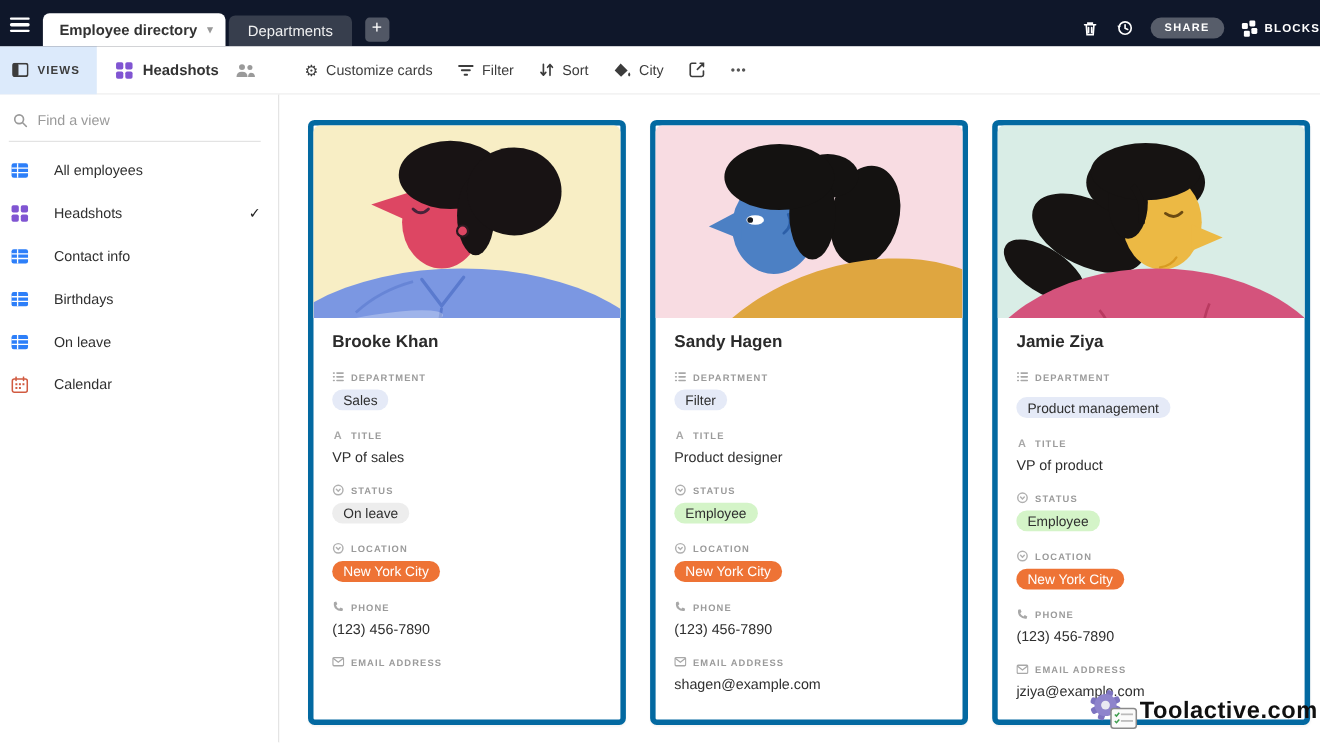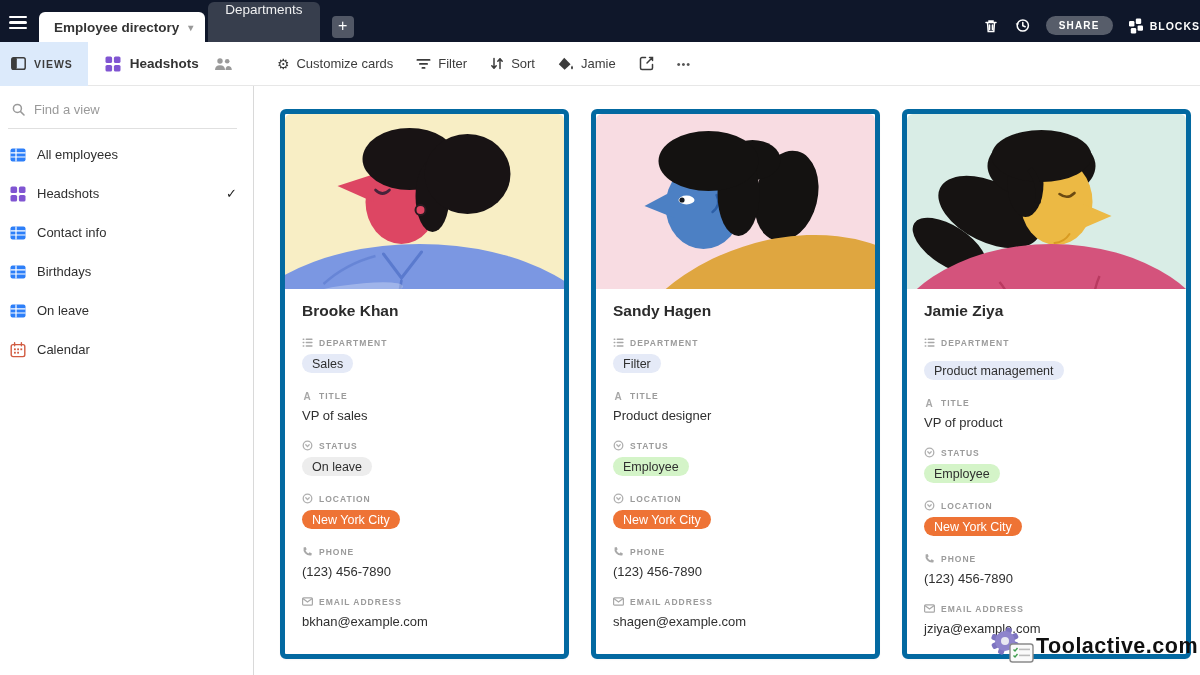--- a/index.html
+++ b/index.html
@@ -5,21 +5,21 @@
   * { margin:0; padding:0; box-sizing:border-box; }
   html,body { width:1200px; height:675px; overflow:hidden; }
   body { font-family:"Liberation Sans", sans-serif; background:#fff; position:relative; }
 
   
   .topbar { height:42px; background:#0f172a; display:flex; align-items:flex-end; position:relative; overflow:hidden; }
   .hamburger { width:18px; margin:0 12px 10px 9px; cursor:pointer; }
   .hamburger span { display:block; height:2.5px; background:#fff; border-radius:2px; margin-bottom:3px; }
   .tab-active { background:#fff; border-radius:6px 6px 0 0; height:30px; display:flex; align-items:center; padding:0 12px 0 15px; font-size:13.5px; font-weight:700; color:#333; gap:9px; cursor:pointer; }
   .tab-caret { color:#999; font-size:10px; }
-  .tab-inactive { background:rgba(255,255,255,0.17); border-radius:6px 6px 0 0; height:40px; display:flex; padding:0 17px; font-size:13.5px; color:rgba(255,255,255,0.92); margin-left:3px; cursor:pointer; }
+  .tab-inactive { background:rgba(255,255,255,0.17); border-radius:6px 6px 0 0; height:28px; display:flex; align-items:center; padding:0 17px; font-size:13.5px; color:rgba(255,255,255,0.92); margin-left:3px; cursor:pointer; }
   .add-table { width:22px; height:22px; border-radius:4px; background:rgba(255,255,255,0.28); color:#fff; font-size:16px; line-height:20px; text-align:center; margin:0 0 4px 12px; cursor:pointer; }
   .topbar-right { position:absolute; right:0; bottom:7px; display:flex; align-items:center; gap:15px; white-space:nowrap; }
   .tb-icon { display:flex; align-items:center; cursor:pointer; }
   .share-pill { background:rgba(255,255,255,0.30); border-radius:999px; padding:4px 13px; color:#fff; font-size:10px; font-weight:700; letter-spacing:1.2px; cursor:pointer; }
   .blocks-btn { display:flex; align-items:center; gap:6px; color:#fff; font-size:10.5px; font-weight:700; letter-spacing:1px; cursor:pointer; flex-shrink:0; }
 
   
   .toolbar { height:44px; background:#fff; border-bottom:1px solid #e7e7e7; display:flex; align-items:center; }
   .views-btn { background:#dceafb; height:44px; display:flex; align-items:center; gap:8px; padding:0 15px 0 11px; font-size:10.5px; font-weight:700; letter-spacing:1px; color:#3c3c3c; cursor:pointer; }
   .tb-view { display:flex; align-items:center; gap:9px; margin-left:17px; cursor:pointer; }
@@ -30,21 +30,21 @@
   .tb-btn .uni { font-size:14px; color:#3c3c3c; }
   .tb-dots { font-size:11px; color:#555; letter-spacing:1px; cursor:pointer; }
 
   
   .page-body { display:flex; height:589px; }
   .sidebar { width:254px; border-right:1px solid #d9d9d9; background:#fff; flex-shrink:0; }
   .search-row { display:flex; align-items:center; gap:9px; padding:16px 16px 9px 12px; }
   .search-input { border:none; outline:none; font-size:13px; color:#ef4444; width:170px; font-family:"Liberation Sans",sans-serif; }
   .search-input::placeholder { color:#9a9a9a; }
   .sb-sep { height:1px; background:#e0e0e0; margin:2px 16px 6px 8px; }
-  .sb-item { height:39px; display:flex; align-items:center; gap:11px; padding:0 16px 0 10px; cursor:pointer; font-size:13px; font-weight:500; color:#2f2f2f; }
+  .sb-item { height:39px; display:flex; align-items:center; gap:23px; padding:0 16px 0 10px; cursor:pointer; font-size:13px; font-weight:500; color:#2f2f2f; }
   .sb-item .chk { margin-left:auto; font-size:13px; color:#222; }
 
   
   .main { flex:1; background:#fff; padding:23px 0 0 26px; display:flex; gap:22px; position:relative; }
   .card { width:289px; height:550px; border:5px solid #0369a1; border-radius:6px; background:#fff; box-shadow:0 1px 2px rgba(0,0,0,0.04); cursor:pointer; flex-shrink:0; }
   .card-img { height:175px; border-radius:6px 6px 0 0; overflow:hidden; }
   .card-img svg { display:block; width:100%; height:100%; }
   .card-body { padding:0 17px; }
   .card-name { margin-top:13px; font-size:15.5px; font-weight:600; color:#2b2b2b; }
   .fgroup { margin-top:17px; }
@@ -142,21 +142,21 @@
           <path d="M4,1.5 V11 M4,11.3 L1.8,8.8 M4,11.3 L6.2,8.8"></path>
           <path d="M10,11.5 V2 M10,1.7 L7.8,4.2 M10,1.7 L12.2,4.2"></path>
         </svg>
       <span>Sort</span>
     </div>
     <div class="tb-btn">
       <svg width="16" height="14" viewBox="0 0 16 14">
           <path d="M6.2,0.8 L12.6,7.2 L6.6,12.8 L0.8,7.2 Z" fill="#3c3c3c"></path>
           <path d="M14,8.6 q2,2.6 0,4 q-2,-1.4 0,-4" fill="#3c3c3c"></path>
         </svg>
-      <span>Jamie</span>
+      <span>City</span>
     </div>
     <div class="tb-icon">
       <svg width="15" height="15" viewBox="0 0 15 15" fill="none" stroke="#3c3c3c" stroke-width="1.5" stroke-linecap="round">
           <path d="M10.5,1.5 h3 v3 M13.2,1.8 L8,7"></path>
           <path d="M13.5,8.5 v3.5 a1.5,1.5 0 0 1 -1.5,1.5 h-9 a1.5,1.5 0 0 1 -1.5,-1.5 v-9 a1.5,1.5 0 0 1 1.5,-1.5 H6.5"></path>
         </svg>
     </div>
     <div class="tb-dots">•••</div>
   </div>
 </div>
@@ -295,21 +295,20 @@
           <div class="fvalue">(123) 456-7890</div>
           </div>
         <div class="fgroup">
             <div class="flabel">
               <svg width="11" height="11" viewBox="0 0 11 11" fill="none" stroke="#a8a8a8" stroke-width="1.2">
                 <rect x="0.6" y="1.8" width="9.8" height="7.4" rx="1"></rect>
                 <path d="M0.8,2.4 L5.5,6 L10.2,2.4"></path>
               </svg>
               <span>EMAIL ADDRESS</span>
             </div>
-          <div class="fvalue">bkhan@example.com</div>
           </div>
       </div>
     </div>
 
     <div class="card">
       <div class="card-img" style="background-color: rgb(248, 220, 226);">
         <svg viewBox="0 0 290 175" preserveAspectRatio="xMidYMid slice">
           <ellipse cx="196" cy="82" rx="31" ry="46" fill="#141211" transform="rotate(14 196 82)"></ellipse>
           <ellipse cx="162" cy="46" rx="28" ry="20" fill="#141211"></ellipse>
           <ellipse cx="113" cy="92" rx="38" ry="43" fill="#4c80c4"></ellipse>

